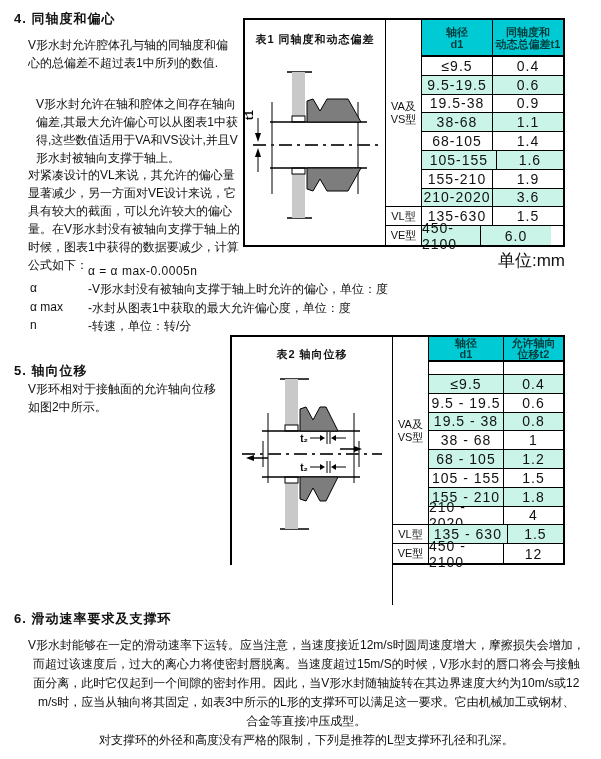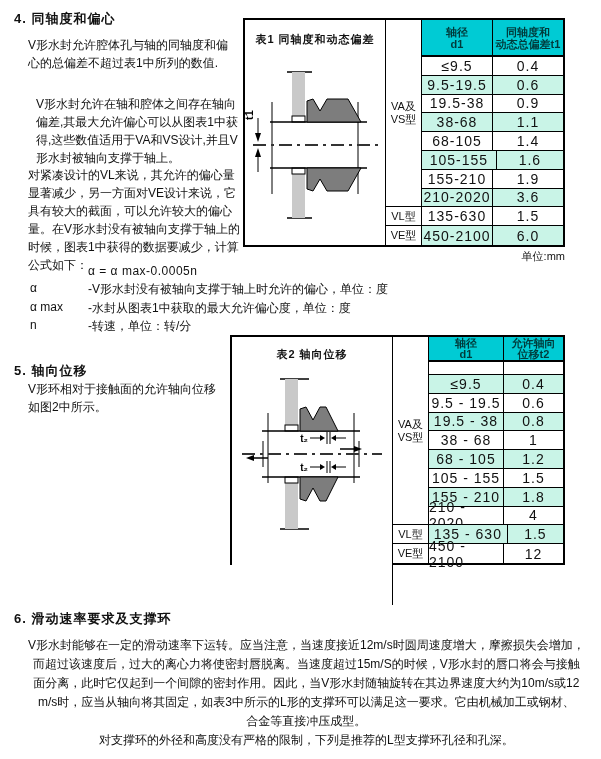--- a/index.html
+++ b/index.html
@@ -30,21 +30,21 @@
          font-size:11px;font-weight:bold;line-height:12px;color:#003b3b;}
   .hcell.br{border-right:1px solid #000;}
   .trow{display:flex;box-sizing:border-box;height:18.8px;border-bottom:1px solid #000;}
   .trow:last-child{border-bottom:none;}
   .tcell{box-sizing:border-box;display:flex;align-items:center;justify-content:center;
          font-size:14px;letter-spacing:1px;background:#fff;}
   .tcell.br{border-right:1px solid #000;}
   .trow.shaded .tcell{background:var(--mint);}
   .emptyrow{box-sizing:border-box;height:13px;border-bottom:1px solid #000;display:flex;}
   .emptyrow .tcell{height:100%;}
-  .unitnote{font-size:11px;white-space:nowrap;text-align:right;}
+  .unitnote{font-size:17px;white-space:nowrap;text-align:right;}
   svg{display:block;}
 </style>
 </head>
 <body>
 
 <div class="abs heading" style="left:14px;top:10px;">4. 同轴度和偏心</div>
 
 <div class="abs bodytext" style="left:28px;top:36px;">
   <div class="ln">V形水封允许腔体孔与轴的同轴度和偏</div>
   <div class="ln">心的总偏差不超过表1中所列的数值.</div>
@@ -172,21 +172,21 @@
         </div>
         <div class="trow shaded">
           <div class="tcell br" style="width: 71px;">210-2020</div>
           <div class="tcell" style="width: 70px;">3.6</div>
         </div>
         <div class="trow">
           <div class="tcell br" style="width: 71px;">135-630</div>
           <div class="tcell" style="width: 70px;">1.5</div>
         </div>
         <div class="trow shaded">
-          <div class="tcell br" style="width: 71px;">450-2100</div>
+          <div class="tcell br" style="width: 59px;">450-2100</div>
           <div class="tcell" style="width: 70px;">6.0</div>
         </div>
       </div>
   </div>
 </div>
 <div class="abs unitnote" style="left:470px;top:249px;width:95px;">单位:mm</div>
 
 <div class="abs heading" style="left:14px;top:362px;">5. 轴向位移</div>
 <div class="abs bodytext" style="left:28px;top:380px;">
   <div class="ln">V形环相对于接触面的允许轴向位移</div>

